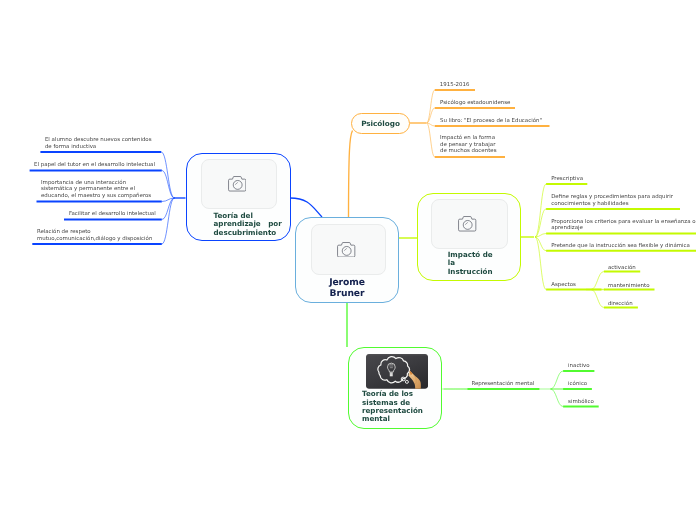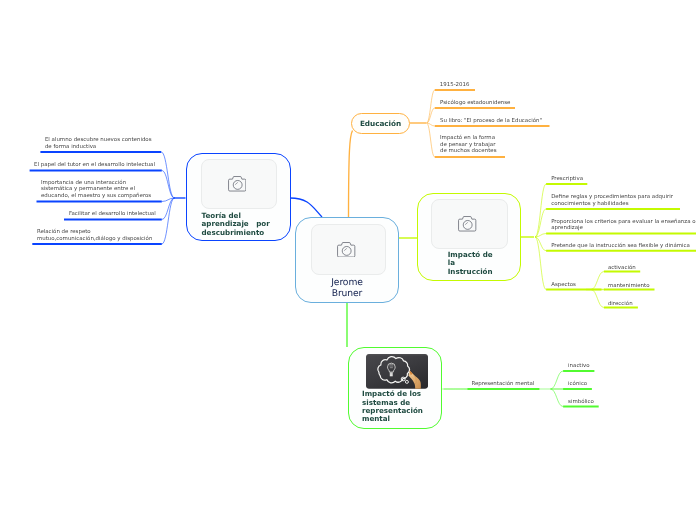--- a/index.html
+++ b/index.html
@@ -25,21 +25,21 @@
   .ntitle{position:absolute;color:#1f4b41;font-weight:bold;font-size:7.15px;
           line-height:8.4px;letter-spacing:0px;white-space:pre-wrap;}
 
   
   .pill{position:absolute;box-sizing:border-box;background:#fffefb;
         border:1.3px solid #ffb140;border-radius:11px;
         display:flex;align-items:center;justify-content:center;}
   .pill span{color:#1f4b41;font-weight:bold;font-size:7.3px;letter-spacing:-0.05px;}
 
   
-  #rootTitle{position:absolute;color:#14224f;font-weight:normal;font-size:9.2px;
+  #rootTitle{position:absolute;color:#14224f;font-weight:bold;font-size:9.2px;
              line-height:11.2px;text-align:center;letter-spacing:-0.1px;}
 </style>
 </head>
 <body>
 
 <div id="stage">
 
   <svg class="links" viewBox="0 0 696 520" xmlns="http://www.w3.org/2000/svg">
     <g id="gLinks" fill="none" stroke-linecap="butt">
         <path d="M40.4 152 L161.2 152" stroke="#0a44ff" stroke-width="2" fill="none"></path>
@@ -98,27 +98,27 @@
   </svg>
 
   <div class="nodebox" style="left:185.5px;top:153px;width:105px;height:88px;border-width:1.4px;border-color:#0a44ff;">
     <div class="ph" style="left:14.2px;top:4.8px;width:74.5px;height:48.2px;">
       <svg width="18.4" height="15.7" viewBox="0 0 73.6 62.8" style="position:relative;left:-1.8px;">
         <path d="M17.9 12.6 L21.2 3.8 A2.5 2.5 0 0 1 23.6 2.1 H50.0 A2.5 2.5 0 0 1 52.4 3.8 L55.7 12.6 H66.4 A5 5 0 0 1 71.4 17.6 V55.2 A5 5 0 0 1 66.4 60.2 H7.2 A5 5 0 0 1 2.2 55.2 V17.6 A5 5 0 0 1 7.2 12.6 Z" fill="none" stroke="#585c66" stroke-width="2.9" stroke-linejoin="round"></path>
         <circle cx="38.7" cy="35.7" r="17.8" fill="none" stroke="#585c66" stroke-width="2.9"></circle>
         <path d="M29.8 33.8 L38.2 26.4" stroke="#585c66" stroke-width="2.2" stroke-linecap="round"></path>
       </svg>
     </div>
-    <div class="ntitle" style="left:15px;top:57.8px;width:84px;">Teoría del
+    <div class="ntitle" style="left:27px;top:57.8px;width:84px;">Teoría del
 aprendizaje   por
 descubrimiento</div>
   </div>
 
   <div class="pill" style="left:351px;top:112.5px;width:59px;height:21px;">
-    <span>Educación</span>
+    <span>Psicólogo</span>
   </div>
 
   <div class="nodebox" style="left:417px;top:193px;width:104px;height:88px;border-width:1.4px;border-color:#c4fa00;">
     <div class="ph" style="left:13.1px;top:4.6px;width:74.7px;height:48.9px;">
       <svg width="18.4" height="15.7" viewBox="0 0 73.6 62.8" style="position:relative;left:-1.8px;">
         <path d="M17.9 12.6 L21.2 3.8 A2.5 2.5 0 0 1 23.6 2.1 H50.0 A2.5 2.5 0 0 1 52.4 3.8 L55.7 12.6 H66.4 A5 5 0 0 1 71.4 17.6 V55.2 A5 5 0 0 1 66.4 60.2 H7.2 A5 5 0 0 1 2.2 55.2 V17.6 A5 5 0 0 1 7.2 12.6 Z" fill="none" stroke="#585c66" stroke-width="2.9" stroke-linejoin="round"></path>
         <circle cx="38.7" cy="35.7" r="17.8" fill="none" stroke="#585c66" stroke-width="2.9"></circle>
         <path d="M29.8 33.8 L38.2 26.4" stroke="#585c66" stroke-width="2.2" stroke-linecap="round"></path>
       </svg>
     </div>
@@ -158,21 +158,21 @@
         <rect x="23.8" y="18.5" width="2.9" height="3.8" fill="#eeeeec"></rect>
         <path d="M23.8 19.6 h2.9 M23.8 20.9 h2.9" stroke="#8a8a8c" stroke-width="0.33"></path>
 
         <path d="M43.6 16.4 L46.0 19.0 L49.4 22.3 C51.8 23.9 53.4 25.4 54.2 27.3 C54.9 29.0 55.0 30.8 54.8 34.7 L49.2 34.7 C49.2 32.4 49.0 30.8 48.4 29.4 C47.6 27.6 46.4 26.0 45.2 24.6 L42.4 21.6 Z" fill="url(#skin)"></path>
         <path d="M43.6 16.4 L46.6 19.4 L44.8 21.2 Z" fill="url(#nail)"></path>
         <path d="M46.4 19.4 C48.3 21.2 49.6 23.2 50.1 25.4 C50.5 27.3 50.1 28.8 49.3 30.1" fill="none" stroke="#b07a36" stroke-width="0.42" opacity="0.6"></path>
         <path d="M49.6 22.6 C51.3 24.0 52.3 25.8 52.7 27.8" fill="none" stroke="#b6823f" stroke-width="0.33" opacity="0.4"></path>
         <path d="M44.4 21.5 C45.8 22.8 47.0 23.9 47.8 25.0" fill="none" stroke="#a9763a" stroke-width="0.3" opacity="0.45"></path>
       </svg>
     </div>
-    <div class="ntitle" style="left:13px;top:42.2px;width:78px;">Impactó de los
+    <div class="ntitle" style="left:13px;top:42.2px;width:78px;">Teoría de los
 sistemas de
 representación
 mental</div>
   </div>
 
   <div class="nodebox" style="left:295px;top:217px;width:104px;height:86px;border-width:1.4px;border-color:#6aafdd;border-radius:16px;">
     <div class="ph" style="left:14.6px;top:6.3px;width:73.5px;height:48.4px;">
       <svg width="18.4" height="15.7" viewBox="0 0 73.6 62.8" style="position:relative;left:-1.8px;">
         <path d="M17.9 12.6 L21.2 3.8 A2.5 2.5 0 0 1 23.6 2.1 H50.0 A2.5 2.5 0 0 1 52.4 3.8 L55.7 12.6 H66.4 A5 5 0 0 1 71.4 17.6 V55.2 A5 5 0 0 1 66.4 60.2 H7.2 A5 5 0 0 1 2.2 55.2 V17.6 A5 5 0 0 1 7.2 12.6 Z" fill="none" stroke="#585c66" stroke-width="2.9" stroke-linejoin="round"></path>
         <circle cx="38.7" cy="35.7" r="17.8" fill="none" stroke="#585c66" stroke-width="2.9"></circle>

